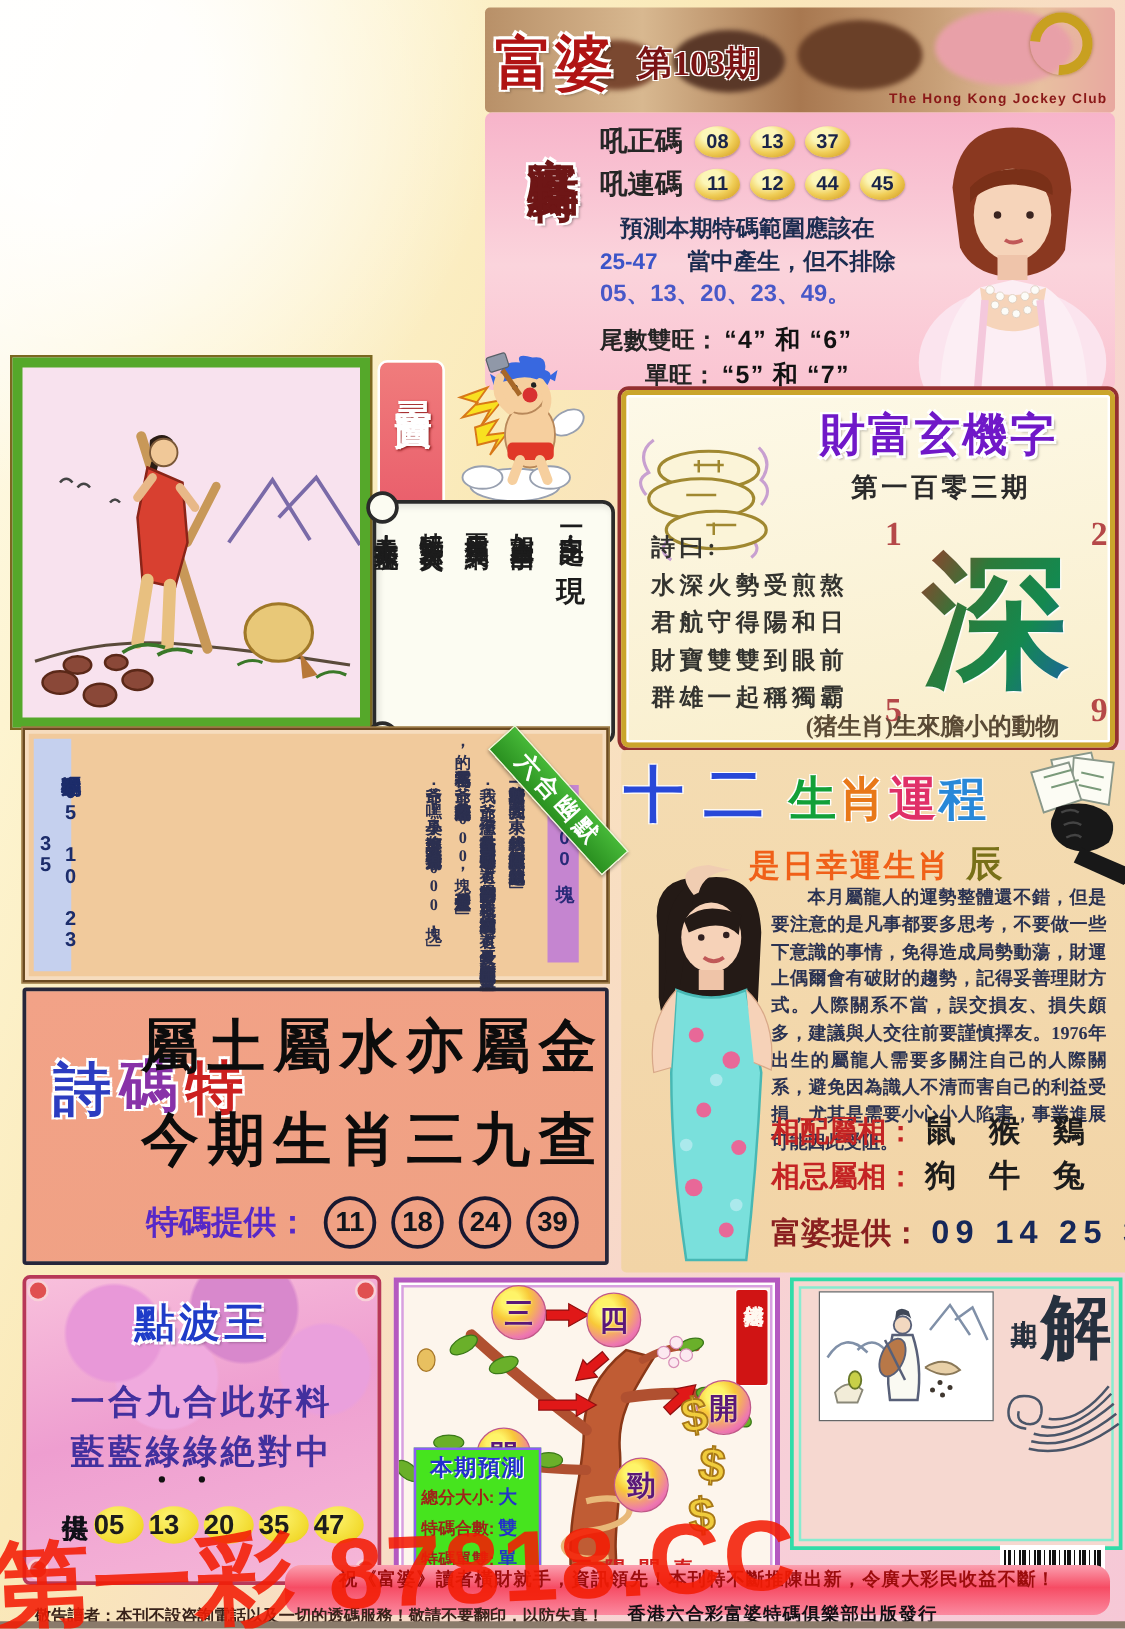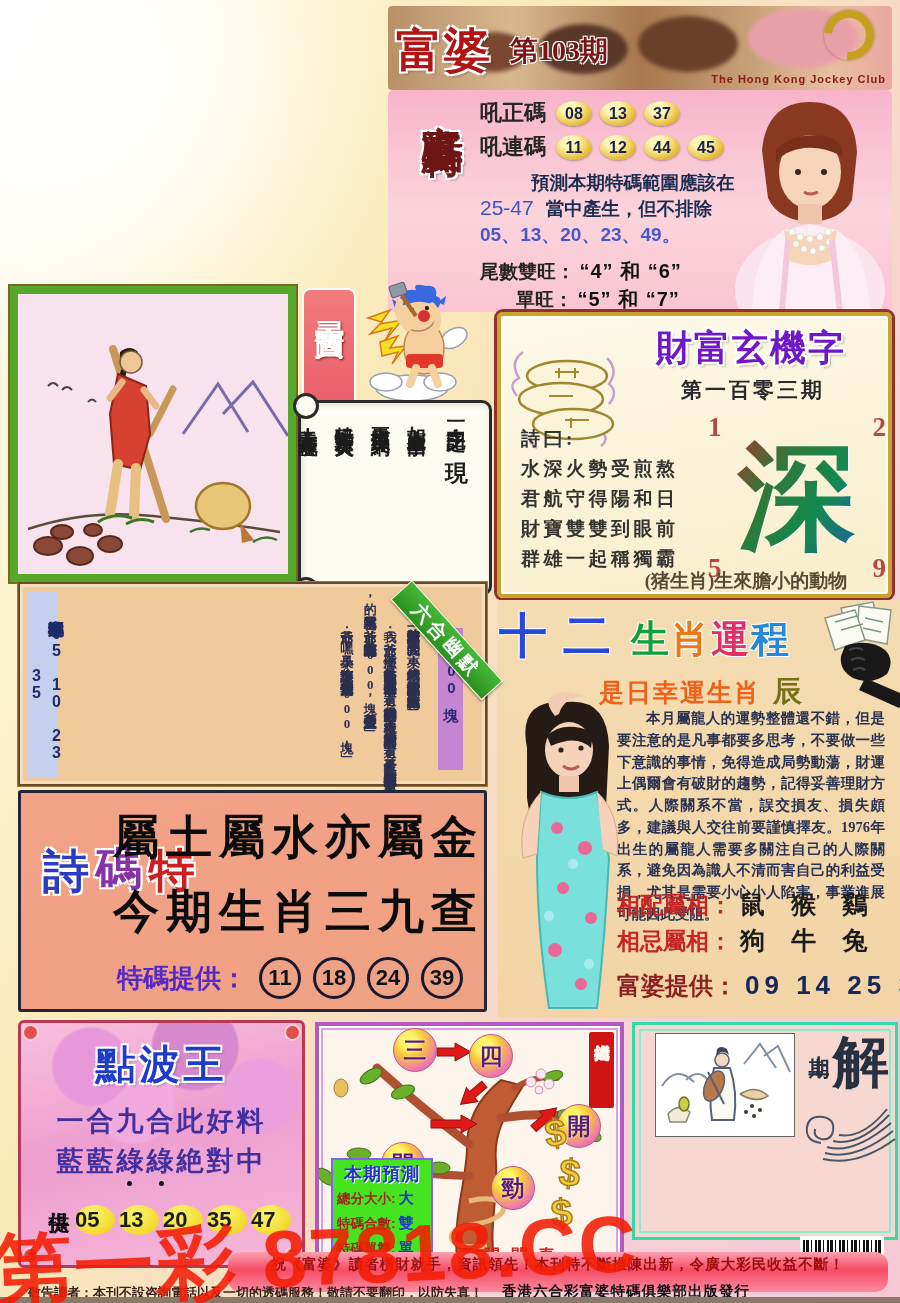--- a/index.html
+++ b/index.html
@@ -28,23 +28,23 @@
   
   .pink-panel{left:388px;top:90px;width:504px;height:222px;border-radius:6px;overflow:hidden;
     background:linear-gradient(180deg,#f7b4ca,#fbd4dc 55%,#fac4d2);}
   .col-title{left:28px;top:2px;height:218px;font-size:41px;font-weight:900;color:#6e1616;letter-spacing:4px;}
   .num-row{left:92px;white-space:nowrap;}
   .row-label{font-family:"Liberation Serif","DejaVu Serif",serif;font-size:22px;font-weight:700;color:#262626;margin-right:10px;vertical-align:middle;}
   .gold-ball{display:inline-block;width:36px;height:25px;border-radius:50%;margin-right:8px;text-align:center;
     line-height:25px;font-size:16px;font-weight:800;color:#1a2448;vertical-align:middle;
     background:radial-gradient(ellipse at 38% 30%,#fcf6b8 0 25%,#f0ce58 55%,#d8a428 85%,#b88418);
     box-shadow:0 1px 2px rgba(0,0,0,.3);}
-  .fc1{left:108px;top:80px;font-size:18.5px;font-weight:600;color:#1c2c50;margin-left:35px;}
+  .fc1{left:108px;top:80px;font-size:18.5px;font-weight:600;color:#1c2c50;}
   .fc2{left:92px;top:106px;font-size:18.5px;font-weight:600;color:#1c2c50;}
-  .fc-range{font-size:21px;font-weight:400;color:#3c54c8;margin-right:12px;}
+  .fc-range{font-size:18px;font-weight:700;color:#3c54c8;margin-right:24px;}
   .fc3{left:92px;top:132px;font-size:19px;font-weight:700;color:#4858c8;}
   .fc4{left:92px;top:168px;}
   .fc5{left:128px;top:196px;}
   .tail-label{font-family:"Liberation Serif","DejaVu Serif",serif;font-size:19px;font-weight:700;color:#242424;}
   .tail-value{font-size:20px;font-weight:800;color:#121212;letter-spacing:1px;text-align:right;}
 
   
   .treasure-box{left:10px;top:286px;width:286px;height:296px;background:#f8e2ee;
     border:8px solid #55a82a;box-shadow:0 0 0 2px #7a6820;box-sizing:border-box;}
   .treasure-label{left:302px;top:288px;width:50px;height:142px;border-radius:8px;
@@ -125,21 +125,21 @@
     text-align:center;line-height:36px;font-size:22px;font-weight:800;color:#10141c;margin-left:12px;vertical-align:middle;}
 
   
   .wave-box{left:18px;top:1020px;width:287px;height:248px;border:3px solid #b83858;border-radius:6px;box-sizing:border-box;overflow:hidden;
     background:
       radial-gradient(circle at 25% 18%,#e898d8 0 13%,transparent 14%),
       radial-gradient(circle at 62% 10%,#d888cc 0 15%,transparent 16%),
       radial-gradient(circle at 85% 30%,#eaa0dc 0 12%,transparent 13%),
       radial-gradient(circle at 40% 33%,#f0aade 0 17%,transparent 18%),
       linear-gradient(165deg,#f8c0dc,#ee9ed0 45%,#f6b8d8);}
-  .wk-title{left:0;top:14px;width:100%;text-align:center;font-size:40px;font-weight:900;color:#1f3cc8;letter-spacing:4px;}
+  .wk-title{left:0;top:14px;width:100%;text-align:center;font-size:32px;font-weight:900;color:#1f3cc8;letter-spacing:4px;}
   .wk-line{left:0;width:100%;text-align:center;font-size:27px;font-weight:900;color:#42309e;letter-spacing:3px;}
   .wk-dot{position:absolute;width:5px;height:5px;background:#111;border-radius:50%;}
   .wk-prov{left:24px;top:172px;font-size:21px;font-weight:900;color:#101018;}
   .wk-prov .vtext{height:56px;}
   .wk-nums{left:54px;top:182px;white-space:nowrap;}
   .yellow-ball{display:inline-block;width:40px;height:30px;border-radius:50%;margin-right:4px;
     line-height:30px;font-size:22px;font-weight:800;color:#1c1c1c;
     background:radial-gradient(ellipse at 40% 30%,#fdf470,#f2da2e 70%,#e0be18);}
   .flower{position:absolute;width:13px;height:13px;border-radius:50%;background:#e05050;box-shadow:0 0 0 2px #f8d0d8;}
 

